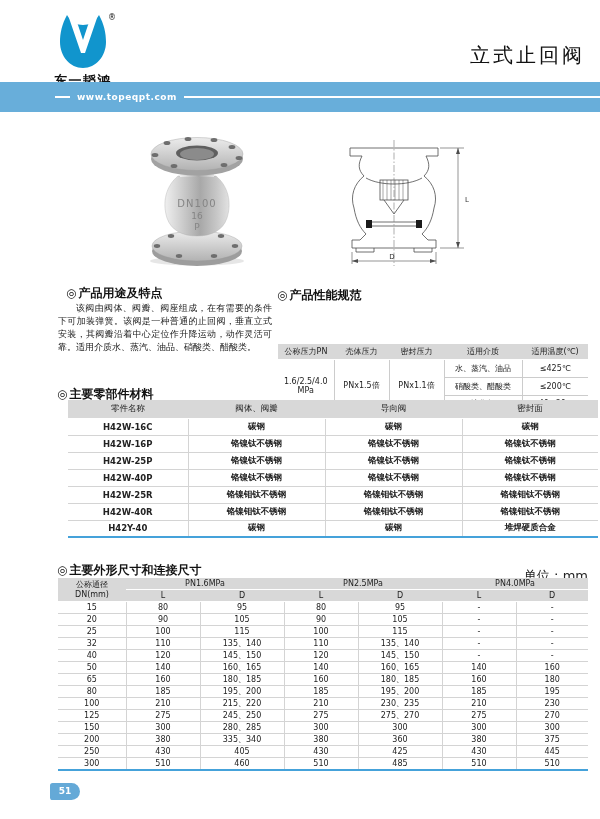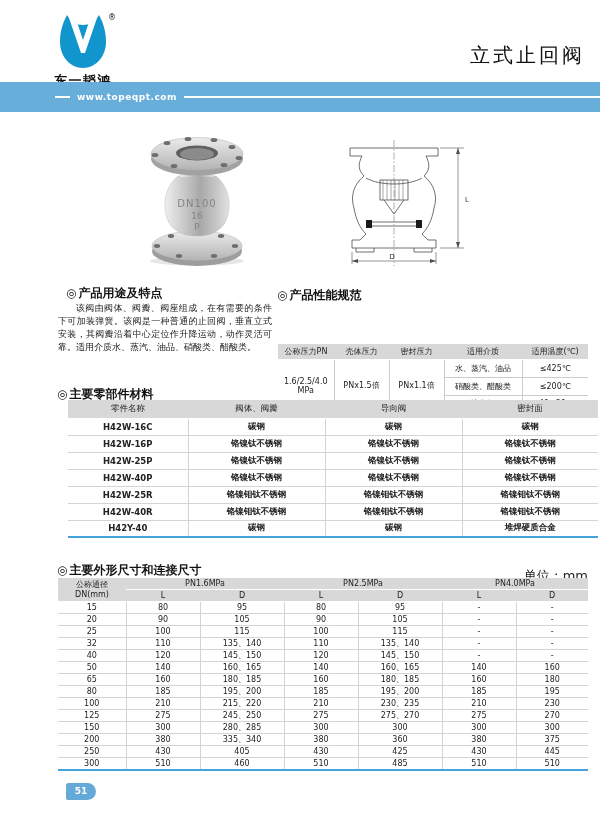--- a/index.html
+++ b/index.html
@@ -55,21 +55,21 @@
   .unit-label { position:absolute; right:12px; top:567px; font-size:13px; color:#222;text-align:center; }
   .dims { position:absolute; left:58px; top:578px; width:530px; font-size:8px; border-bottom:2px solid #45a2da; }
   .dims th { background:#d8d8d8; height:11px; line-height:11px; border-bottom:1px solid #fff; }
   .dims td { height:11px; line-height:11px; border-right:1px solid #d4d4d4; }
   .dims td:last-child { border-right:none; }
   .dims tbody tr + tr td { border-top:1px solid #d4d4d4; }
   .dn-head span { display:block; line-height:10px; }
 
   .note { position:absolute; left:58px; top:772px; font-size:7.5px; color:#222; }
 
-  .page-badge { position:absolute; left:66px; top:783px; width:30px; height:17px; background:#64a9d7; color:#fff; font-size:9px; font-weight:bold; text-align:center; line-height:17px; border-radius:3px 10px 10px 3px; }
+  .page-badge { position:absolute; left:50px; top:783px; width:30px; height:17px; background:#64a9d7; color:#fff; font-size:9px; font-weight:bold; text-align:center; line-height:17px; border-radius:3px 10px 10px 3px; }
 </style>
 </head>
 <body>
 
 <div class="page">
 
   <div class="logo">
     <svg class="logo-mark" viewBox="0 0 52 58">
       <path d="M10 3 C14 10 20 13 26 13 C32 13 38 10 42 3 C47 12 49 21 49 30 C49 44 39 56 26 56 C13 56 3 44 3 30 C3 21 5 12 10 3 Z" fill="#1195cd"></path>
       <path d="M12 6 L24 41 L28 41 L40 6 L33 7 L26 28 L19 7 Z" fill="#fff"></path>

